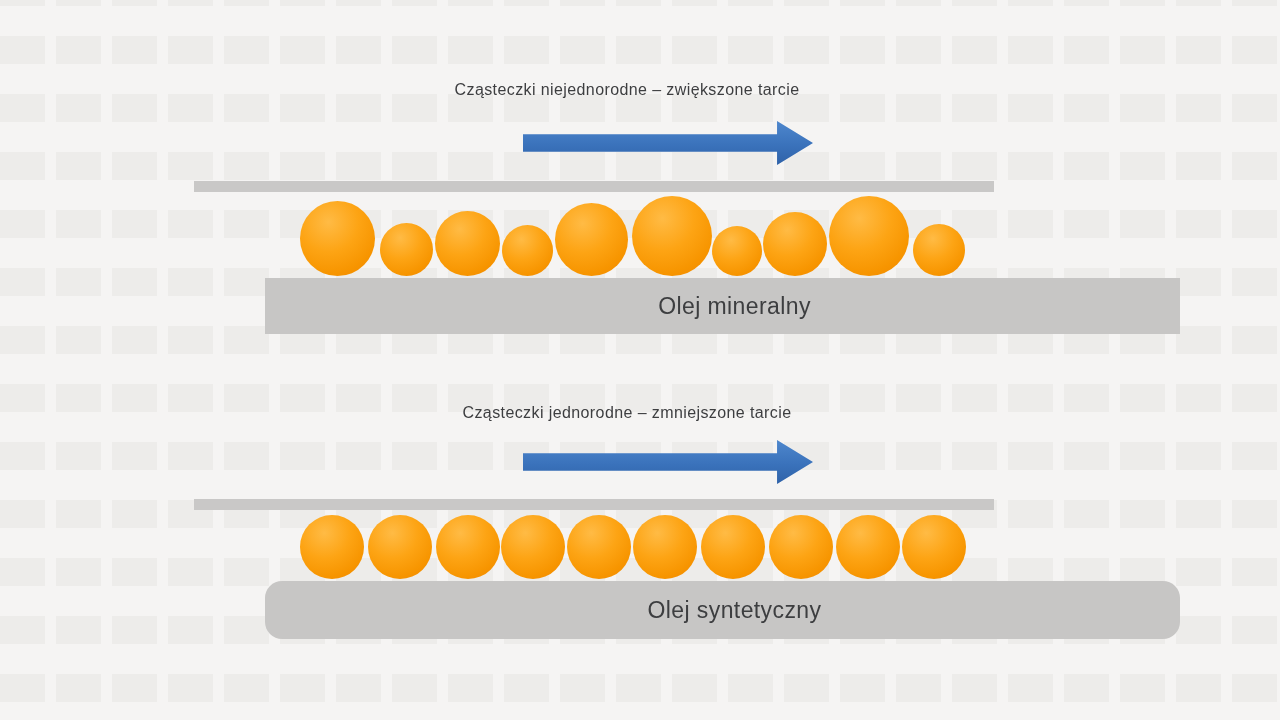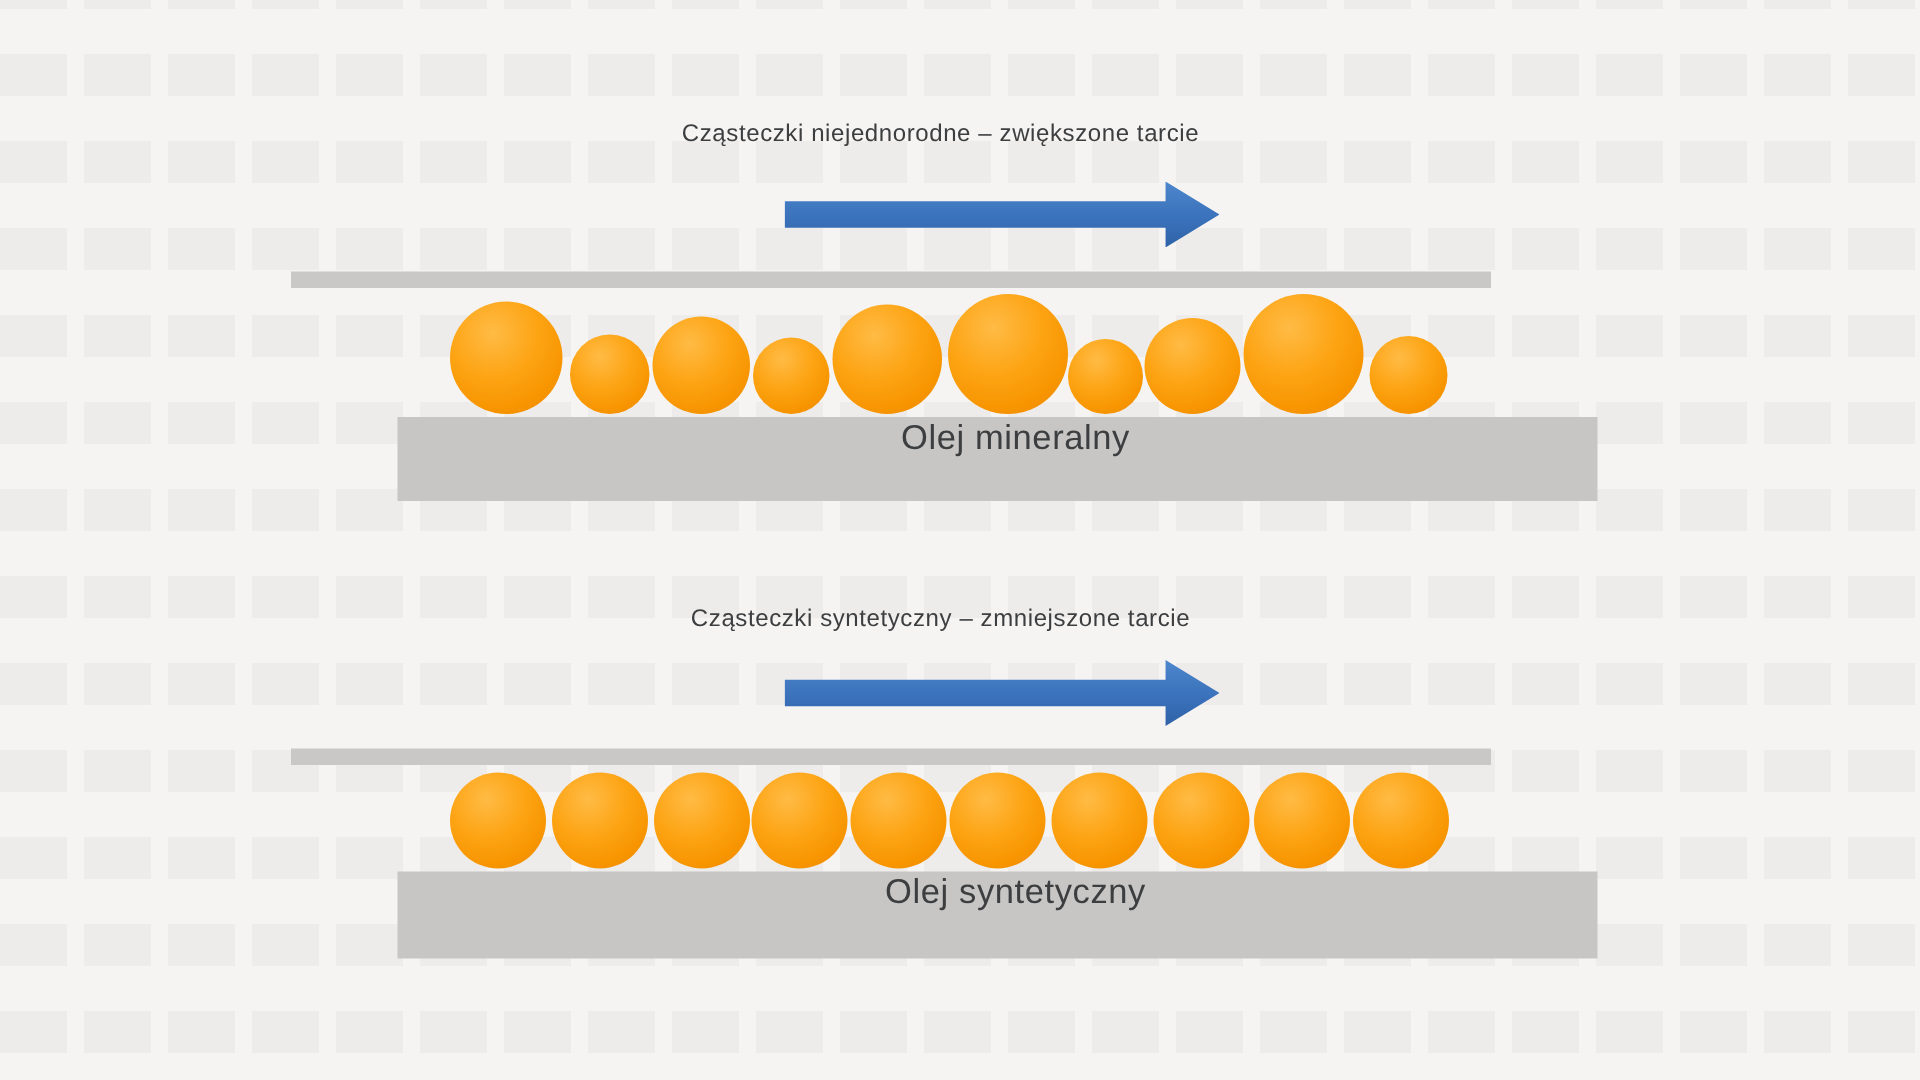--- a/index.html
+++ b/index.html
@@ -46,27 +46,28 @@
     width: 800px;
     height: 11px;
     background: #c9c8c7;
   }
   .top-plate-1 { top: 181px; }
   .top-plate-2 { top: 499px; }
 
   .oil-bar {
     position: absolute;
     left: 265px;
-    width: 800px;
+    width: 915px;
     background: #c7c6c5;
     display: flex;
+    align-items: center;
     justify-content: center;
   }
   .oil-bar-1 { top: 278px; height: 56px; }
-  .oil-bar-2 { top: 581px; height: 58px; }
+  .oil-bar-2 { top: 581px; height: 58px; border-radius: 17px; }
 
   .oil-label {
     font-size: 23px;
     letter-spacing: 0.4px;
     color: #3d3e40;
     transform: translateX(12px);
   }
 
   .balls-layer {
     position: absolute;
@@ -101,21 +102,21 @@
       <div class="ball" style="left: 712px; top: 226px; width: 50px; height: 50px;"></div>
       <div class="ball" style="left: 763px; top: 212px; width: 64px; height: 64px;"></div>
       <div class="ball" style="left: 829px; top: 196px; width: 80px; height: 80px;"></div>
       <div class="ball" style="left: 913px; top: 224px; width: 52px; height: 52px;"></div>
     </div>
 
   <div class="oil-bar oil-bar-1">
     <span class="oil-label">Olej mineralny</span>
   </div>
 
-  <div class="title title-2">Cząsteczki syntetyczny – zmniejszone tarcie</div>
+  <div class="title title-2">Cząsteczki jednorodne – zmniejszone tarcie</div>
 
   <div class="arrow arrow-2"></div>
 
   <div class="top-plate top-plate-2"></div>
 
   <div class="balls-layer">
       <div class="ball" style="left: 300px; top: 515px; width: 64px; height: 64px;"></div>
       <div class="ball" style="left: 368px; top: 515px; width: 64px; height: 64px;"></div>
       <div class="ball" style="left: 436px; top: 515px; width: 64px; height: 64px;"></div>
       <div class="ball" style="left: 501px; top: 515px; width: 64px; height: 64px;"></div>

